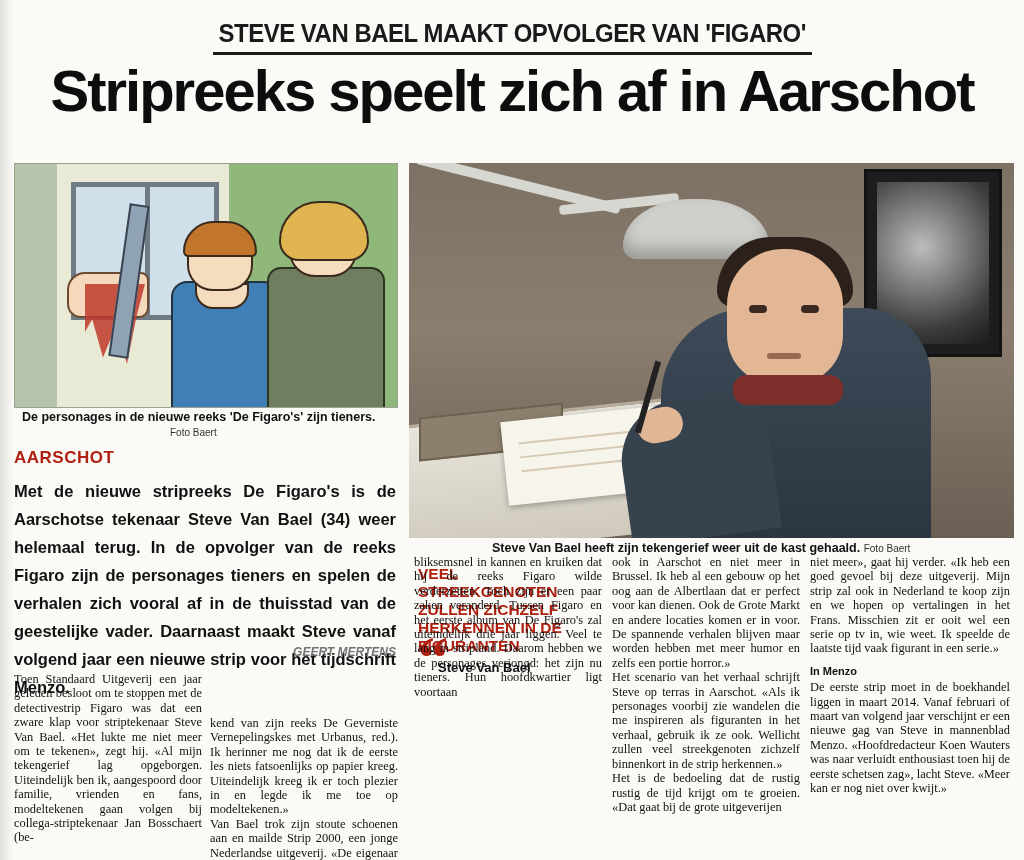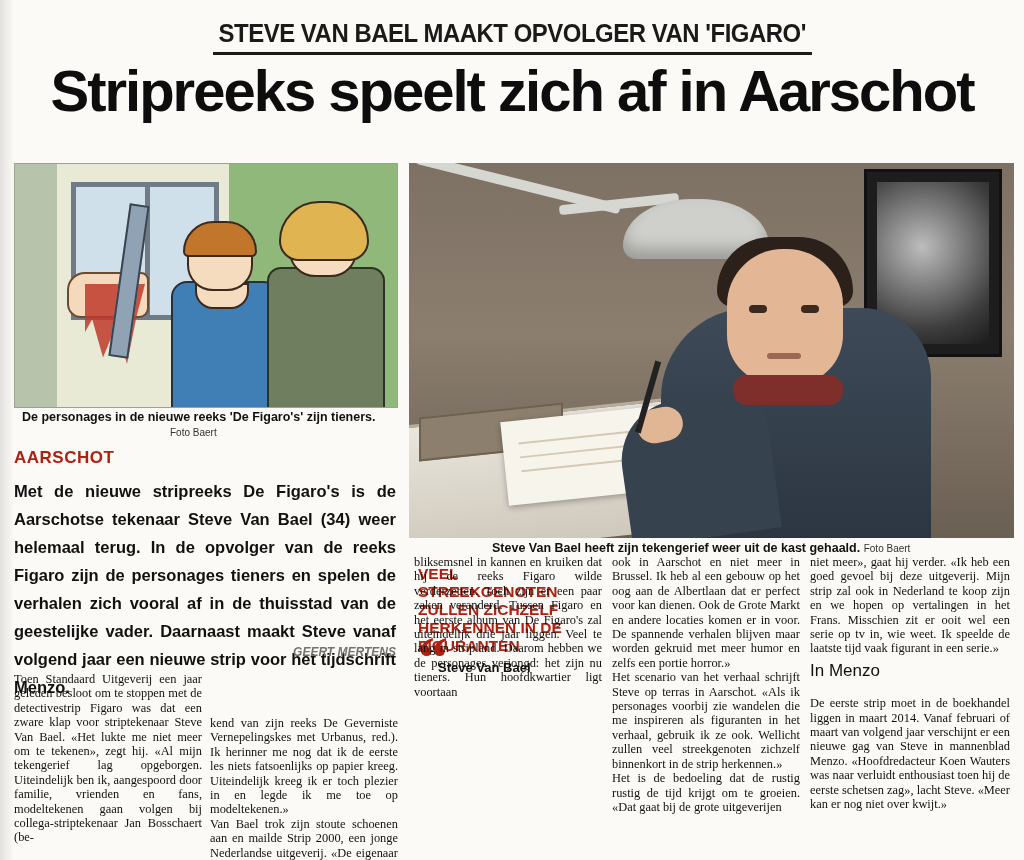--- a/index.html
+++ b/index.html
@@ -299,22 +299,22 @@
   }
   .col p { margin: 0 0 0 0; }
   .col p + p { text-indent: 0; }
   .col1 { left: 14px;  top: 672px; width: 188px; }
   .col2 { left: 210px; top: 672px; width: 188px; margin-top: 44px; }
   .col3 { left: 414px; top: 555px; width: 188px; }
   .col4 { left: 612px; top: 555px; width: 188px; }
   .col5 { left: 810px; top: 555px; width: 200px; }
   .subhead {
     font-family: "Liberation Sans", sans-serif;
-    font-weight: normal; font-size: 17px; color: #111;
-    margin-bottom: 18px;
+    font-weight: bold; font-size: 11px; color: #111;
+    margin-bottom: 2px;
   }
   .spacer { height: 8px; }
 
   .edgefade-left {
     position: absolute; left: 0; top: 0; width: 14px; height: 860px;
     background: linear-gradient(90deg, rgba(0,0,0,.10), rgba(0,0,0,0));
     pointer-events: none;
   }
   .ghost {
     position: absolute; left: 120px; top: 0; width: 780px; height: 60px;
@@ -402,21 +402,21 @@
   <div class="col col2">
     <p>kend van zijn reeks De Geverniste Vernepelingskes met Urbanus, red.). Ik herinner me nog dat ik de eerste les niets fatsoenlijks op papier kreeg. Uiteindelijk kreeg ik er toch plezier in en legde ik me toe op modeltekenen.»</p>
     <p>Van Bael trok zijn stoute schoenen aan en mailde Strip 2000, een jonge Nederlandse uitgeverij. «De eigenaar bleek een fan van mijn werk», lacht hij. «Eigenlijk was het</p>
   </div>
 
   <div class="col col3">
     <p>bliksemsnel in kannen en kruiken dat hij de reeks Figaro wilde verderzetten. Toch zijn er een paar zaken veranderd. Tussen Figaro en het eerste album van De Figaro's zal uiteindelijk drie jaar liggen. Veel te lang in stripland. Daarom hebben we de personages verjongd: het zijn nu tieners. Hun hoofdkwartier ligt voortaan</p>
   </div>
 
   <div class="col col4">
-    <p>ook in Aarschot en niet meer in Brussel. Ik heb al een gebouw op het oog aan de Albertlaan dat er perfect voor kan dienen. Ook de Grote Markt en andere locaties komen er in voor. De spannende verhalen blijven maar worden gekruid met meer humor en zelfs een portie horror.»</p>
+    <p>ook in Aarschot en niet meer in Brussel. Ik heb al een gebouw op het oog aan de Albertlaan dat er perfect voor kan dienen. Ook de Grote Markt en andere locaties komen er in voor. De spannende verhalen blijven maar worden hebben met meer humor en zelfs een portie horror.»</p>
     <p>Het scenario van het verhaal schrijft Steve op terras in Aarschot. «Als ik personages voorbij zie wandelen die me inspireren als figuranten in het verhaal, gebruik ik ze ook. Wellicht zullen veel streekgenoten zichzelf binnenkort in de strip herkennen.»</p>
     <p>Het is de bedoeling dat de rustig rustig de tijd krijgt om te groeien. «Dat gaat bij de grote uitgeverijen</p>
   </div>
 
   <div class="col col5">
     <p>niet meer», gaat hij verder. «Ik heb een goed gevoel bij deze uitgeverij. Mijn strip zal ook in Nederland te koop zijn en we hopen op vertalingen in het Frans. Misschien zit er ooit wel een serie op tv in, wie weet. Ik speelde de laatste tijd vaak figurant in een serie.»</p>
     <div class="spacer"></div>
     <div class="subhead">In Menzo</div>
     <p>De eerste strip moet in de boekhandel liggen in maart 2014. Vanaf februari of maart van volgend jaar verschijnt er een nieuwe gag van Steve in mannenblad Menzo. «Hoofdredacteur Koen Wauters was naar verluidt enthousiast toen hij de eerste schetsen zag», lacht Steve. «Meer kan er nog niet over kwijt.»</p>
   </div>

